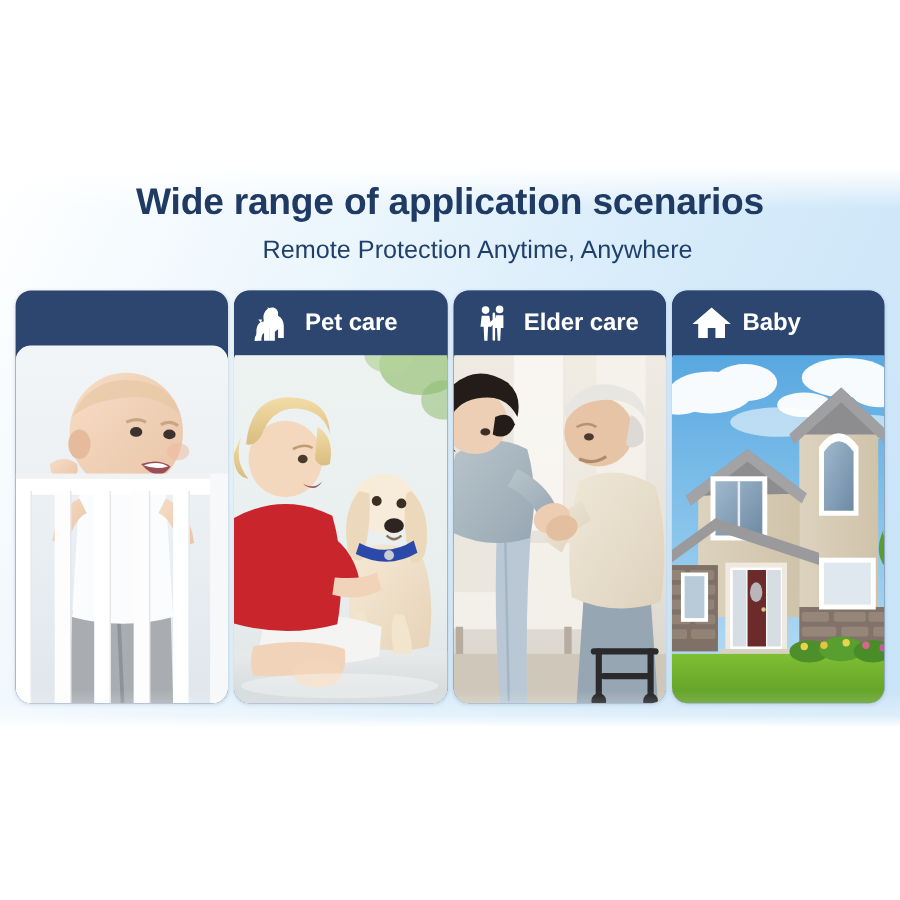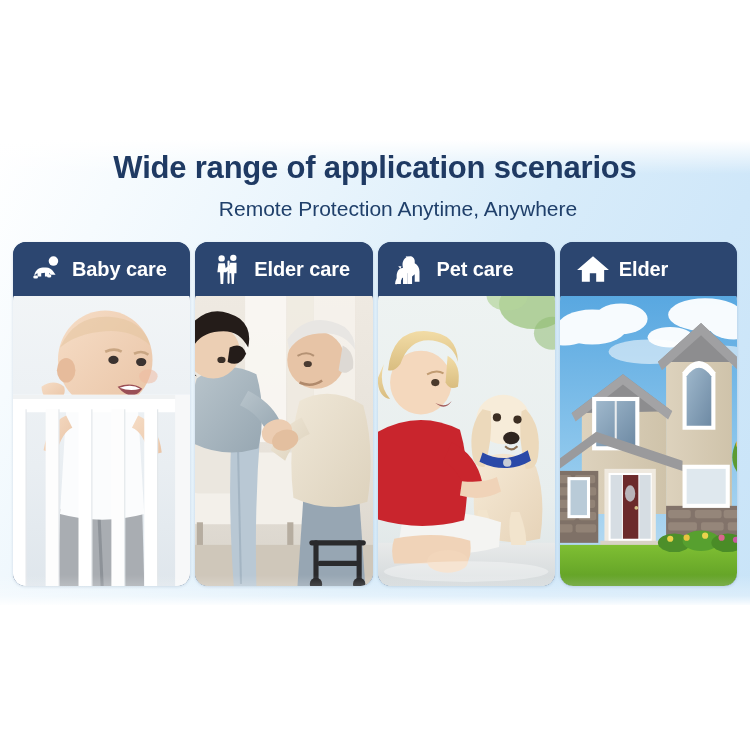--- a/index.html
+++ b/index.html
@@ -129,31 +129,20 @@
 
   <div class="panel"></div>
   <div class="panel-fade-top"></div>
 
   <div class="title">Wide range of application scenarios</div>
   <div class="subtitle">Remote Protection Anytime, Anywhere</div>
 
   <div class="cards">
 
     <div class="card">
-      <div class="card-header">
-        <svg class="hdr-icon" viewBox="0 0 64 64">
-          <g fill="#ffffff">
-            <circle cx="46" cy="17" r="9"></circle>
-            <path d="M10 46c0-9 7-17 16-17h6c6 0 11 3 14 8l4 6h-9l-3-4v7h-8v-7l-7 1v6h-7v-6c-3 1-5 3-6 6z"></path>
-            <rect x="8" y="44" width="9" height="6" rx="3"></rect>
-            <rect x="34" y="42" width="8" height="6" rx="3"></rect>
-          </g>
-        </svg>
-        <span class="hdr-label">Baby care</span>
-      </div>
       <div class="card-photo">
         <svg class="photo-svg" viewBox="0 0 185 290" preserveAspectRatio="xMidYMid slice">
           <defs>
             <linearGradient id="bbBg" x1="0" y1="0" x2="0" y2="1">
               <stop offset="0%" stop-color="#f2f5f7"></stop>
               <stop offset="60%" stop-color="#e9eef2"></stop>
               <stop offset="100%" stop-color="#dfe6ec"></stop>
             </linearGradient>
             <linearGradient id="bbSkin" x1="0" y1="0" x2="1" y2="1">
               <stop offset="0%" stop-color="#f6ddc6"></stop>
@@ -192,20 +181,99 @@
 
           <rect x="6" y="118" width="13" height="172" fill="#ffffff"></rect>
           <rect x="38" y="118" width="13" height="172" fill="#fdfdfd"></rect>
           <rect x="70" y="118" width="13" height="172" fill="#ffffff"></rect>
           <rect x="102" y="118" width="13" height="172" fill="#fdfdfd"></rect>
           <rect x="134" y="118" width="13" height="172" fill="#ffffff"></rect>
           <rect x="164" y="104" width="16" height="186" fill="#f7f8f9"></rect>
           <g stroke="#e4e8eb" stroke-width="1.2" fill="none">
             <path d="M19 118v172M51 118v172M83 118v172M115 118v172M147 118v172"></path>
           </g>
+        </svg>
+      </div>
+    </div>
+
+    <div class="card">
+      <div class="card-header">
+        <svg class="hdr-icon" viewBox="0 0 64 64">
+          <g fill="#ffffff">
+            <path d="M30 8c5 0 9 4 9 9v4c6 3 9 9 9 16v19h-9V42l-5 4v14h-9V40c-6-3-9-9-9-16 0-9 6-16 14-16z"></path>
+            <path d="M26 14l-4-6 6 1z"></path>
+            <path d="M16 30c5 0 9 5 9 11v19h-8V48l-4 3v9h-8V46c0-9 4-16 11-16z"></path>
+            <path d="M12 32l-4-5 6 0z"></path>
+            <path d="M14 44q-12 4 -12 16 6 2 10 -4 4 -6 2 -12z"></path>
+          </g>
+        </svg>
+        <span class="hdr-label">Pet care</span>
+      </div>
+      <div class="card-photo">
+        <svg class="photo-svg" viewBox="0 0 185 290" preserveAspectRatio="xMidYMid slice">
+          <defs>
+            <linearGradient id="ptBg" x1="0" y1="0" x2="0" y2="1">
+              <stop offset="0%" stop-color="#eef3f2"></stop>
+              <stop offset="70%" stop-color="#e8eeee"></stop>
+              <stop offset="100%" stop-color="#dde4e5"></stop>
+            </linearGradient>
+            <linearGradient id="dogFur" x1="0" y1="0" x2="1" y2="1">
+              <stop offset="0%" stop-color="#f6ead6"></stop>
+              <stop offset="100%" stop-color="#e6d3b8"></stop>
+            </linearGradient>
+            <linearGradient id="hairG" x1="0" y1="0" x2="0" y2="1">
+              <stop offset="0%" stop-color="#f2dca6"></stop>
+              <stop offset="100%" stop-color="#d9bd80"></stop>
+            </linearGradient>
+            <linearGradient id="floorG" x1="0" y1="0" x2="0" y2="1">
+              <stop offset="0%" stop-color="#e8eaea"></stop>
+              <stop offset="100%" stop-color="#d3d8da"></stop>
+            </linearGradient>
+          </defs>
+          <rect width="185" height="290" fill="url(#ptBg)"></rect>
+
+          <ellipse cx="158" cy="16" rx="34" ry="24" fill="#9cc47f" opacity="0.75"></ellipse>
+          <ellipse cx="132" cy="8" rx="20" ry="14" fill="#b4d49b" opacity="0.7"></ellipse>
+          <ellipse cx="176" cy="44" rx="18" ry="16" fill="#8fbc72" opacity="0.55"></ellipse>
+
+          <rect x="0" y="248" width="185" height="42" fill="url(#floorG)"></rect>
+
+          <path d="M104 168 q28 -16 56 6 q10 30 4 70 q-32 8 -62 -4 q-6 -40 2 -72z" fill="url(#dogFur)"></path>
+          <ellipse cx="128" cy="128" rx="26" ry="24" fill="#f7ecd9"></ellipse>
+          <path d="M108 118 q-14 16 -10 44 q2 14 12 12 q8 -26 6 -54z" fill="#ecd9bb"></path>
+          <path d="M150 118 q16 16 12 46 q-2 14 -12 12 q-8 -28 -4 -56z" fill="#ecd9bb"></path>
+          <ellipse cx="122" cy="126" rx="4" ry="4" fill="#3c2e23"></ellipse>
+          <ellipse cx="142" cy="128" rx="4" ry="4" fill="#3c2e23"></ellipse>
+          <ellipse cx="136" cy="146" rx="8" ry="6" fill="#2f2520"></ellipse>
+          <path d="M130 154 q6 6 12 0" stroke="#8d7154" stroke-width="2" fill="none"></path>
+
+          <path d="M108 160 q22 12 44 -2 l3 10 q-24 14 -50 1z" fill="#2a49a8"></path>
+          <circle cx="132" cy="170" r="4" fill="#c8cdd6"></circle>
+
+          <path d="M112 216 q8 24 6 34 h-14 q-4 -22 0 -34z" fill="#f2e4cd"></path>
+          <path d="M144 218 q8 22 6 32 h-14 q-4 -20 0 -32z" fill="#f2e4cd"></path>
+
+          <path d="M30 226 q44 -16 96 2 l-2 24 q-50 14 -98 -2z" fill="#f4f4f2"></path>
+          <path d="M6 140 q40 -22 80 -2 q12 42 4 88 q-44 12 -88 -2 q-6 -50 4 -84z" fill="#c9252d"></path>
+          <path d="M78 150 q24 12 30 40 l-16 8 q-8 -22 -22 -30z" fill="#c9252d"></path>
+
+          <path d="M88 188 q22 2 34 -4 l4 14 q-18 10 -40 4z" fill="#f0d3b8"></path>
+
+          <ellipse cx="48" cy="92" rx="30" ry="31" fill="#f4d8bd"></ellipse>
+          <path d="M16 80 q4 -40 38 -38 q30 2 30 30 q-4 -16 -20 -20 q-26 -6 -36 22 q-6 8 -12 6z" fill="url(#hairG)"></path>
+          <path d="M12 74 q-6 20 6 34 q-12 -2 -12 -20z" fill="url(#hairG)"></path>
+          <path d="M74 66 q14 8 10 30 q-8 4 -12 -4z" fill="url(#hairG)"></path>
+          <ellipse cx="62" cy="92" rx="4" ry="3.5" fill="#4a3a2c"></ellipse>
+          <path d="M54 84 q9 -5 16 -1" stroke="#c19c72" stroke-width="2" fill="none"></path>
+          <path d="M62 112 q10 5 16 -2 q-6 10 -16 2z" fill="#a25c5c"></path>
+
+          <path d="M22 244 q42 -8 74 2 q2 16 -4 22 h-70 q-4 -12 0 -24z" fill="#f0d3b8"></path>
+          <ellipse cx="74" cy="266" rx="20" ry="11" fill="#f2d6bb"></ellipse>
+
+          <ellipse cx="92" cy="276" rx="80" ry="10" fill="#ffffff" opacity="0.35"></ellipse>
         </svg>
       </div>
     </div>
 
     <div class="card">
       <div class="card-header">
         <svg class="hdr-icon" viewBox="0 0 64 64">
           <g fill="#ffffff">
             <circle cx="20" cy="12" r="6"></circle>
             <path d="M14 21h12l3 17h-5l-1 22h-5l-1-22h-5z"></path>
@@ -283,103 +351,24 @@
           <circle cx="124" cy="288" r="6" fill="#1e1e20"></circle>
           <circle cx="166" cy="288" r="6" fill="#1e1e20"></circle>
         </svg>
       </div>
     </div>
 
     <div class="card">
       <div class="card-header">
         <svg class="hdr-icon" viewBox="0 0 64 64">
           <g fill="#ffffff">
-            <path d="M30 8c5 0 9 4 9 9v4c6 3 9 9 9 16v19h-9V42l-5 4v14h-9V40c-6-3-9-9-9-16 0-9 6-16 14-16z"></path>
-            <path d="M26 14l-4-6 6 1z"></path>
-            <path d="M16 30c5 0 9 5 9 11v19h-8V48l-4 3v9h-8V46c0-9 4-16 11-16z"></path>
-            <path d="M12 32l-4-5 6 0z"></path>
-            <path d="M14 44q-12 4 -12 16 6 2 10 -4 4 -6 2 -12z"></path>
-          </g>
-        </svg>
-        <span class="hdr-label">Pet care</span>
-      </div>
-      <div class="card-photo">
-        <svg class="photo-svg" viewBox="0 0 185 290" preserveAspectRatio="xMidYMid slice">
-          <defs>
-            <linearGradient id="ptBg" x1="0" y1="0" x2="0" y2="1">
-              <stop offset="0%" stop-color="#eef3f2"></stop>
-              <stop offset="70%" stop-color="#e8eeee"></stop>
-              <stop offset="100%" stop-color="#dde4e5"></stop>
-            </linearGradient>
-            <linearGradient id="dogFur" x1="0" y1="0" x2="1" y2="1">
-              <stop offset="0%" stop-color="#f6ead6"></stop>
-              <stop offset="100%" stop-color="#e6d3b8"></stop>
-            </linearGradient>
-            <linearGradient id="hairG" x1="0" y1="0" x2="0" y2="1">
-              <stop offset="0%" stop-color="#f2dca6"></stop>
-              <stop offset="100%" stop-color="#d9bd80"></stop>
-            </linearGradient>
-            <linearGradient id="floorG" x1="0" y1="0" x2="0" y2="1">
-              <stop offset="0%" stop-color="#e8eaea"></stop>
-              <stop offset="100%" stop-color="#d3d8da"></stop>
-            </linearGradient>
-          </defs>
-          <rect width="185" height="290" fill="url(#ptBg)"></rect>
-
-          <ellipse cx="158" cy="16" rx="34" ry="24" fill="#9cc47f" opacity="0.75"></ellipse>
-          <ellipse cx="132" cy="8" rx="20" ry="14" fill="#b4d49b" opacity="0.7"></ellipse>
-          <ellipse cx="176" cy="44" rx="18" ry="16" fill="#8fbc72" opacity="0.55"></ellipse>
-
-          <rect x="0" y="248" width="185" height="42" fill="url(#floorG)"></rect>
-
-          <path d="M104 168 q28 -16 56 6 q10 30 4 70 q-32 8 -62 -4 q-6 -40 2 -72z" fill="url(#dogFur)"></path>
-          <ellipse cx="128" cy="128" rx="26" ry="24" fill="#f7ecd9"></ellipse>
-          <path d="M108 118 q-14 16 -10 44 q2 14 12 12 q8 -26 6 -54z" fill="#ecd9bb"></path>
-          <path d="M150 118 q16 16 12 46 q-2 14 -12 12 q-8 -28 -4 -56z" fill="#ecd9bb"></path>
-          <ellipse cx="122" cy="126" rx="4" ry="4" fill="#3c2e23"></ellipse>
-          <ellipse cx="142" cy="128" rx="4" ry="4" fill="#3c2e23"></ellipse>
-          <ellipse cx="136" cy="146" rx="8" ry="6" fill="#2f2520"></ellipse>
-          <path d="M130 154 q6 6 12 0" stroke="#8d7154" stroke-width="2" fill="none"></path>
-
-          <path d="M108 160 q22 12 44 -2 l3 10 q-24 14 -50 1z" fill="#2a49a8"></path>
-          <circle cx="132" cy="170" r="4" fill="#c8cdd6"></circle>
-
-          <path d="M112 216 q8 24 6 34 h-14 q-4 -22 0 -34z" fill="#f2e4cd"></path>
-          <path d="M144 218 q8 22 6 32 h-14 q-4 -20 0 -32z" fill="#f2e4cd"></path>
-
-          <path d="M30 226 q44 -16 96 2 l-2 24 q-50 14 -98 -2z" fill="#f4f4f2"></path>
-          <path d="M6 140 q40 -22 80 -2 q12 42 4 88 q-44 12 -88 -2 q-6 -50 4 -84z" fill="#c9252d"></path>
-          <path d="M78 150 q24 12 30 40 l-16 8 q-8 -22 -22 -30z" fill="#c9252d"></path>
-
-          <path d="M88 188 q22 2 34 -4 l4 14 q-18 10 -40 4z" fill="#f0d3b8"></path>
-
-          <ellipse cx="48" cy="92" rx="30" ry="31" fill="#f4d8bd"></ellipse>
-          <path d="M16 80 q4 -40 38 -38 q30 2 30 30 q-4 -16 -20 -20 q-26 -6 -36 22 q-6 8 -12 6z" fill="url(#hairG)"></path>
-          <path d="M12 74 q-6 20 6 34 q-12 -2 -12 -20z" fill="url(#hairG)"></path>
-          <path d="M74 66 q14 8 10 30 q-8 4 -12 -4z" fill="url(#hairG)"></path>
-          <ellipse cx="62" cy="92" rx="4" ry="3.5" fill="#4a3a2c"></ellipse>
-          <path d="M54 84 q9 -5 16 -1" stroke="#c19c72" stroke-width="2" fill="none"></path>
-          <path d="M62 112 q10 5 16 -2 q-6 10 -16 2z" fill="#a25c5c"></path>
-
-          <path d="M22 244 q42 -8 74 2 q2 16 -4 22 h-70 q-4 -12 0 -24z" fill="#f0d3b8"></path>
-          <ellipse cx="74" cy="266" rx="20" ry="11" fill="#f2d6bb"></ellipse>
-
-          <ellipse cx="92" cy="276" rx="80" ry="10" fill="#ffffff" opacity="0.35"></ellipse>
-        </svg>
-      </div>
-    </div>
-
-    <div class="card">
-      <div class="card-header">
-        <svg class="hdr-icon" viewBox="0 0 64 64">
-          <g fill="#ffffff">
             <path d="M32 8 L62 34 h-9 v22H38V40H26v16H11V34H2z"></path>
           </g>
         </svg>
-        <span class="hdr-label">Elder</span>
+        <span class="hdr-label">Baby</span>
       </div>
       <div class="card-photo">
         <svg class="photo-svg" viewBox="0 0 190 290" preserveAspectRatio="xMidYMid slice">
           <defs>
             <linearGradient id="skyG" x1="0" y1="0" x2="0" y2="1">
               <stop offset="0%" stop-color="#56a6e0"></stop>
               <stop offset="55%" stop-color="#8cc6ec"></stop>
               <stop offset="100%" stop-color="#c2e0f3"></stop>
             </linearGradient>
             <linearGradient id="sidingG" x1="0" y1="0" x2="1" y2="0">

